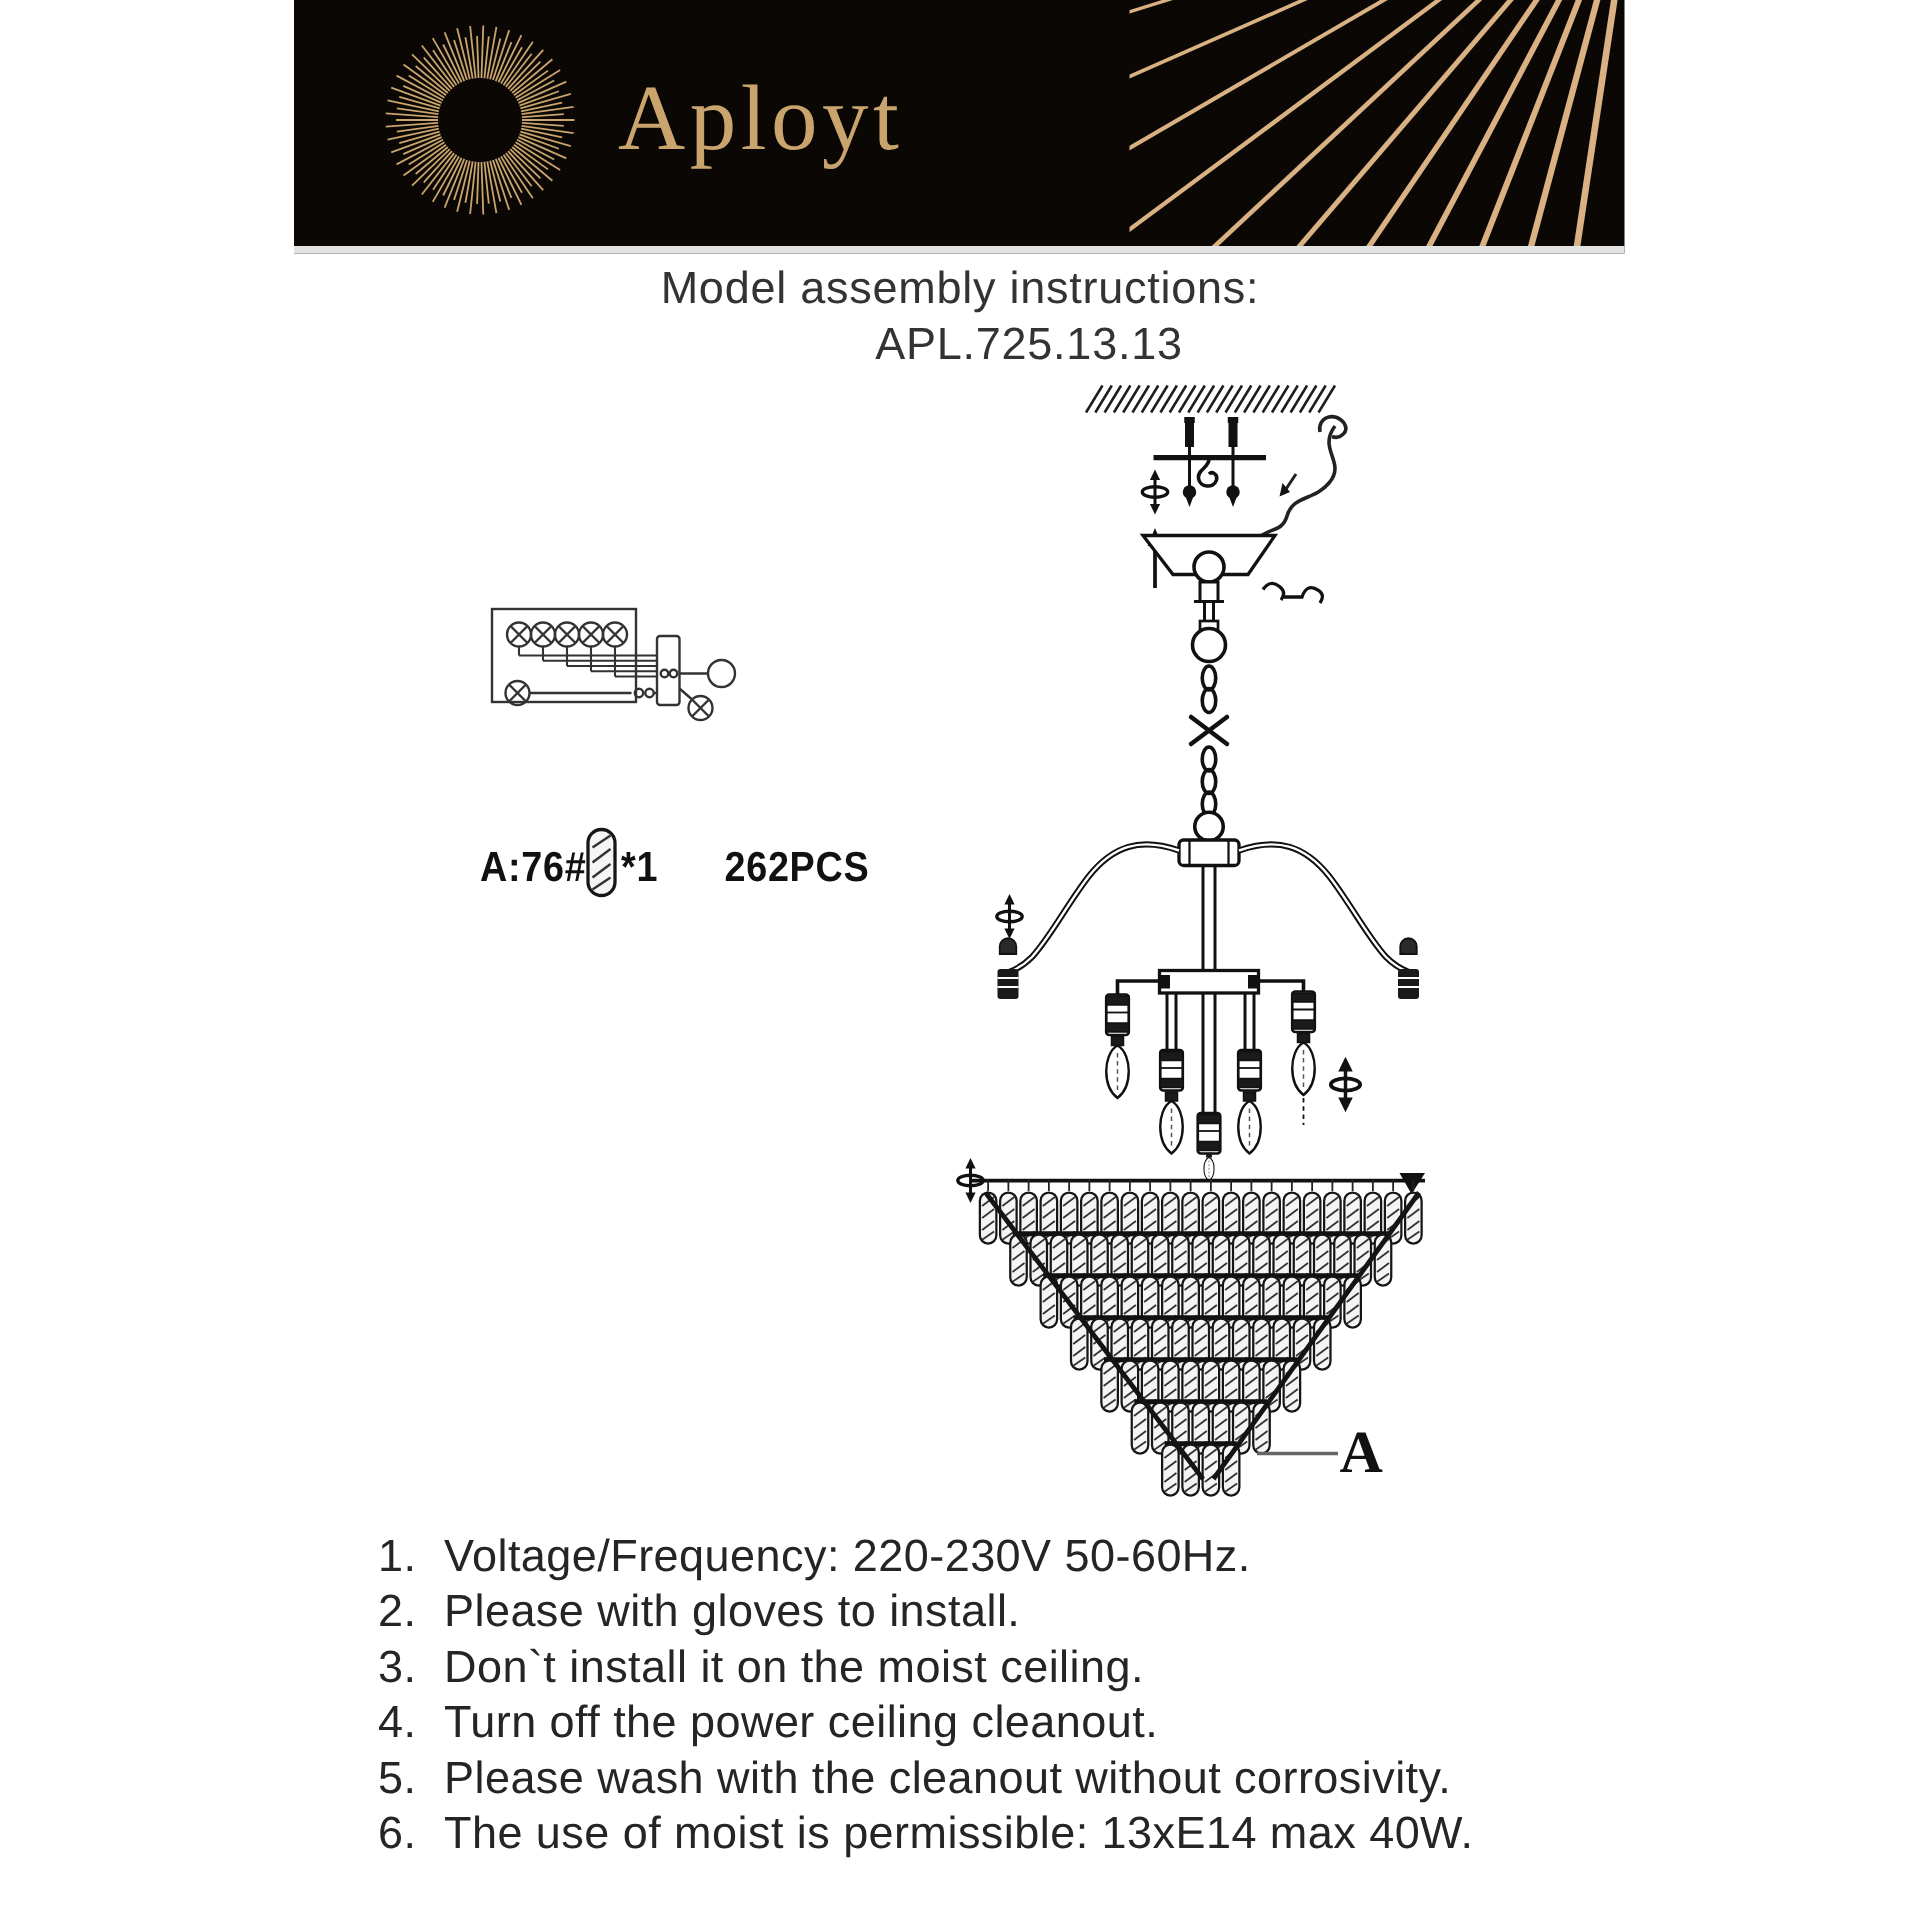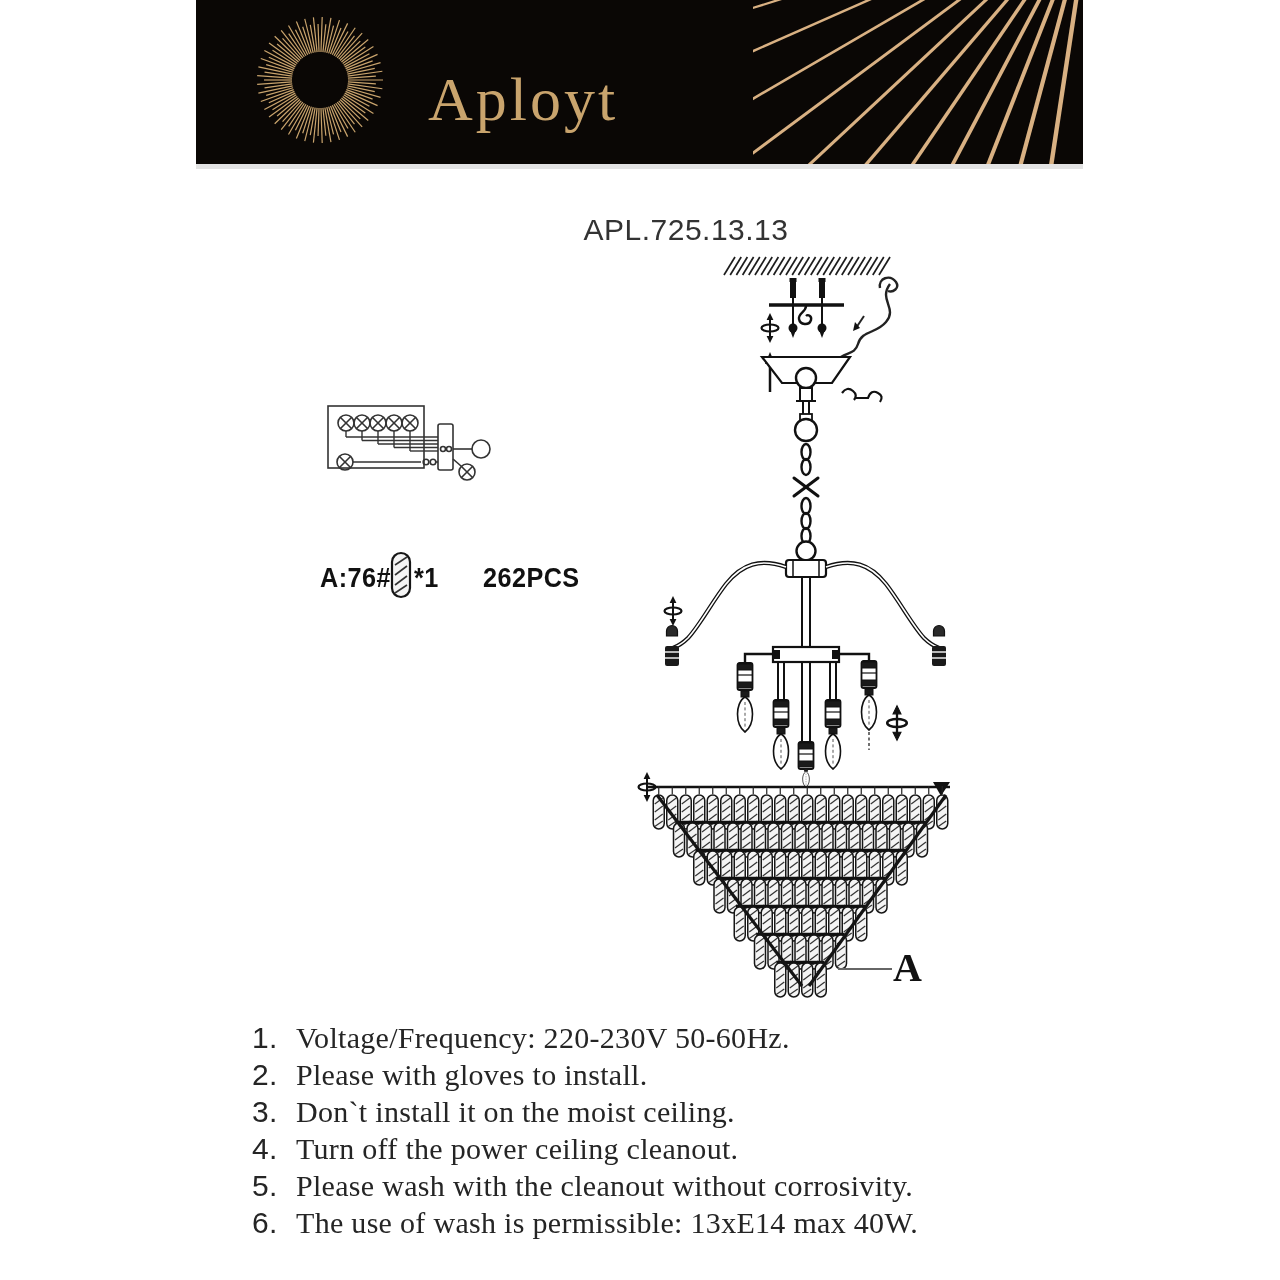--- a/index.html
+++ b/index.html
@@ -2,22 +2,22 @@
 <html><head>
 <meta charset="utf-8">
 <style>
   html,body{margin:0;padding:0;background:#fff;}
   #page{position:relative;width:1280px;height:1280px;background:#ffffff;overflow:hidden;
         font-family:"Liberation Sans",sans-serif;color:#222;}
   
   #banner{position:absolute;left:196px;top:0;width:887px;height:164px;background:#0a0705;
           border-bottom:5px solid #e3e3e3;overflow:hidden;}
   #logo-svg{position:absolute;left:52px;top:4px;}
-  #brand{position:absolute;left:232px;top:44px;font-family:"Liberation Serif",serif;
-         font-size:62px;font-weight:400;color:#c9a46d;letter-spacing:3px;margin-top:20px;}
+  #brand{position:absolute;left:216px;top:44px;font-family:"Liberation Serif",serif;
+         font-size:62px;font-weight:400;color:#c9a46d;letter-spacing:3px;}
   #corner-rays{position:absolute;right:0;top:0;}
   
   .title-line{position:absolute;left:0;width:1280px;text-align:center;font-size:30px;
               color:#333;letter-spacing:.5px;}
   #title-1{top:176px;}
   #title-2{top:213px;padding-left:46px;}
   
   #wiring-svg{position:absolute;left:318px;top:396px;}
   #chandelier-svg{position:absolute;left:615px;top:250px;}
   
@@ -28,21 +28,21 @@
   #part-total{left:483px;top:562px;}
   #part-icon{position:absolute;left:388px;top:551px;}
   
   #callout-a{position:absolute;left:893px;top:944px;font-family:"Liberation Serif",serif;
              font-size:40px;font-weight:700;color:#111;}
   
   #instructions{position:absolute;left:252px;top:1022px;width:830px;list-style:none;
                 margin:0;padding:0;font-size:30px;color:#252525;letter-spacing:.3px;}
   #instructions li{display:flex;margin-bottom:6px;line-height:31px;}
   #instructions .num{width:44px;flex:0 0 44px;}
-  #instructions .txt{flex:1;font-family:Liberation Serif, serif;}
+  #instructions .txt{flex:1;}
 </style>
 </head>
 <body>
 
 <div id="page">
 
   <div id="banner">
     <svg id="logo-svg" width="150" height="156" viewBox="0 0 150 156">
       <g id="logo-rays">
           <line x1="100" y1="76" x2="135" y2="76" stroke="#c9a46d" stroke-width="1.2"></line>
@@ -150,20 +150,21 @@
           <line x1="338" y1="-98" x2="-65.48001470482751" y2="372.7482105476262" stroke="#d9b183" stroke-width="3.3200000000000003"></line>
           <line x1="338" y1="-98" x2="-10.491694268320828" y2="414.7899560502285" stroke="#d9b183" stroke-width="3.54"></line>
           <line x1="338" y1="-98" x2="48.84028298926751" y2="450.4402046333521" stroke="#d9b183" stroke-width="3.76"></line>
           <line x1="338" y1="-98" x2="111.77639371067582" y2="479.2546058347675" stroke="#d9b183" stroke-width="3.98"></line>
           <line x1="338" y1="-98" x2="177.53219203643707" y2="500.8740122992224" stroke="#d9b183" stroke-width="4.2"></line>
           <line x1="338" y1="-98" x2="245.28808706490025" y2="515.0289562491437" stroke="#d9b183" stroke-width="4.42"></line>
         </g>
     </svg>
   </div>
 
+  <div id="title-1" class="title-line">Model assembly instructions:</div>
   <div id="title-2" class="title-line">APL.725.13.13</div>
 
   <svg id="wiring-svg" width="185" height="96" viewBox="318 396 185 96">
     <g fill="none" stroke="#333" stroke-width="1.6">
       <rect x="328" y="406" width="96" height="62"></rect>
       <rect x="438" y="424" width="15" height="46" rx="2"></rect>
       <circle cx="443" cy="449" r="2.5"></circle>
       <circle cx="449" cy="449" r="2.5"></circle>
       <line x1="453" y1="449" x2="472" y2="449"></line>
       <circle cx="481" cy="449" r="9"></circle>
@@ -529,16 +530,16 @@
     <li>
       <span class="num">4.</span>
       <span class="txt">Turn off the power ceiling cleanout.</span>
       </li>
     <li>
       <span class="num">5.</span>
       <span class="txt">Please wash with the cleanout without corrosivity.</span>
       </li>
     <li>
       <span class="num">6.</span>
-      <span class="txt">The use of wash is permissible: 13xE14 max 40W.</span>
+      <span class="txt">The use of moist is permissible: 13xE14 max 40W.</span>
       </li>
   </ol>
 </div>
 
 </body></html>

